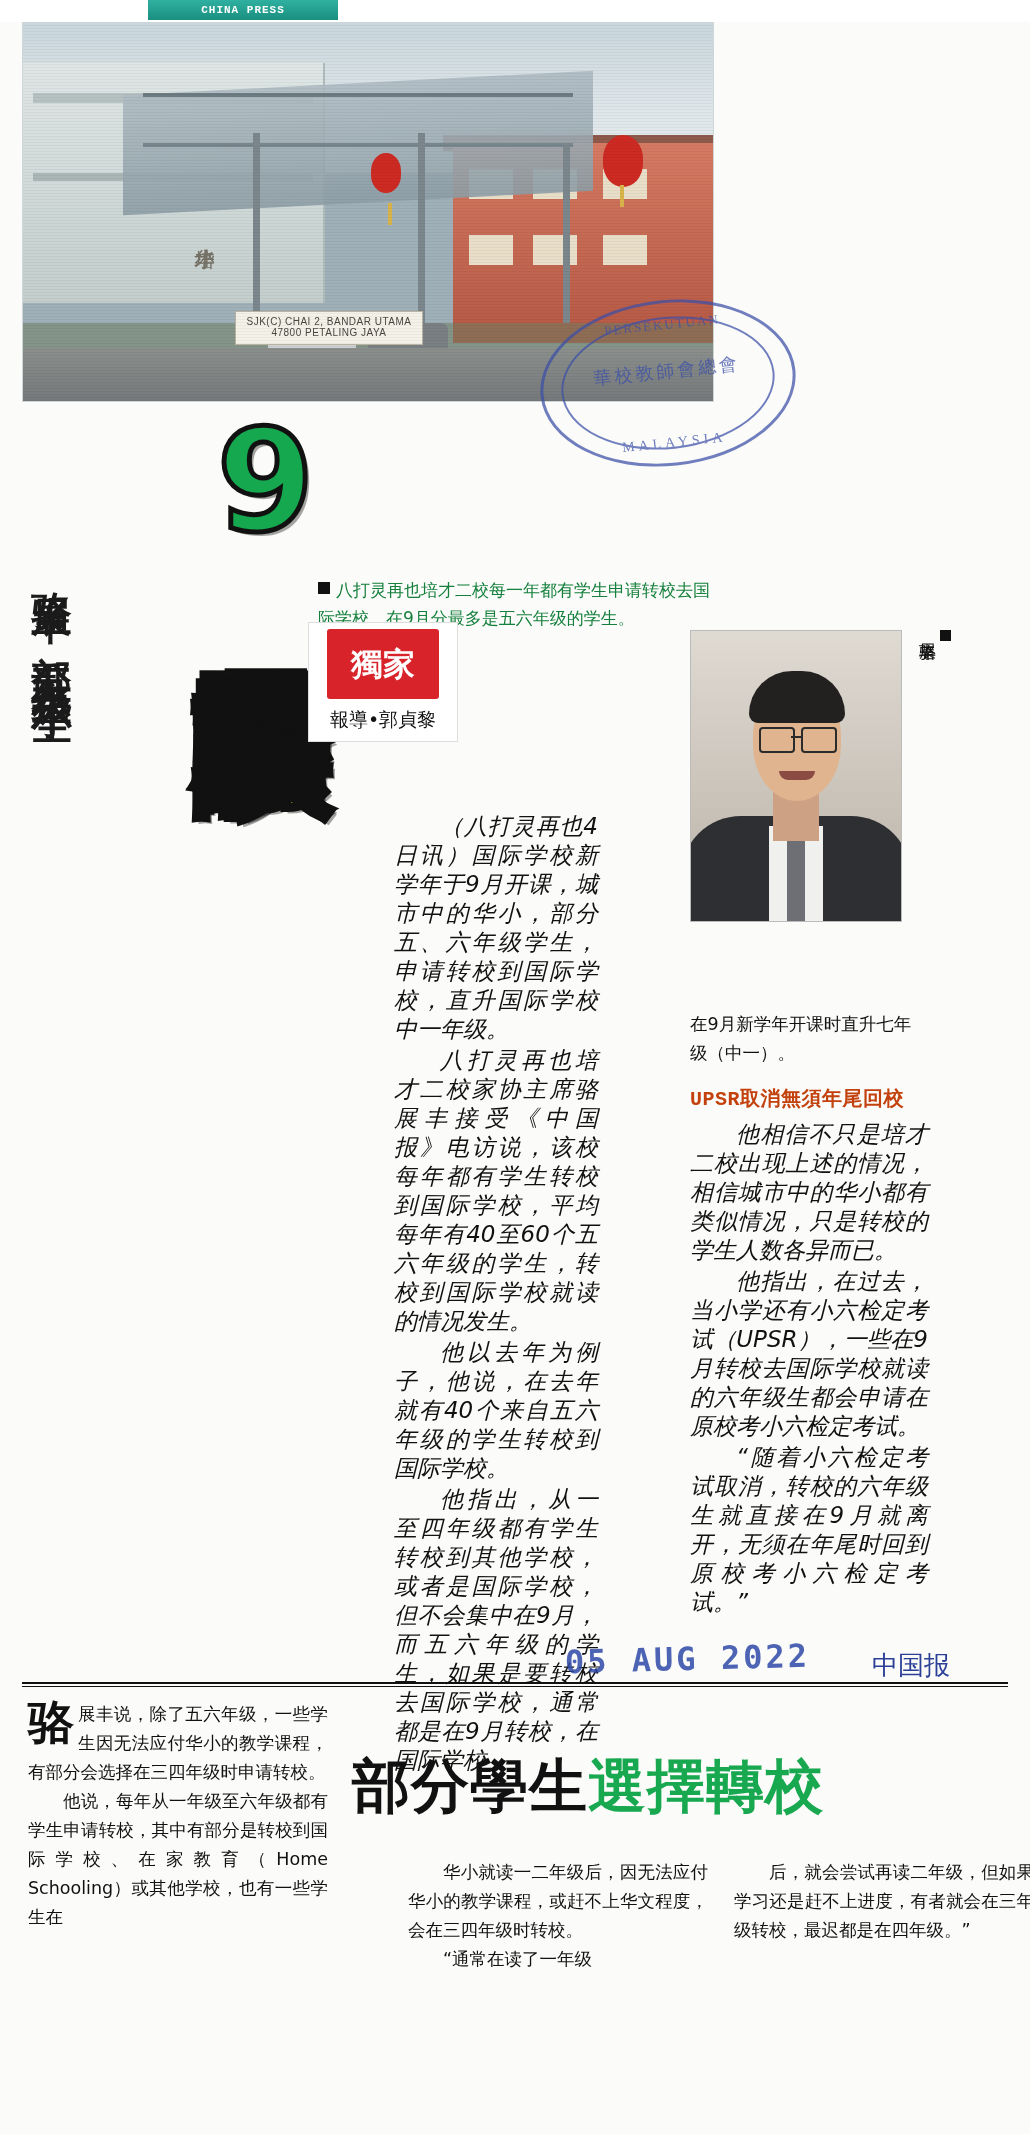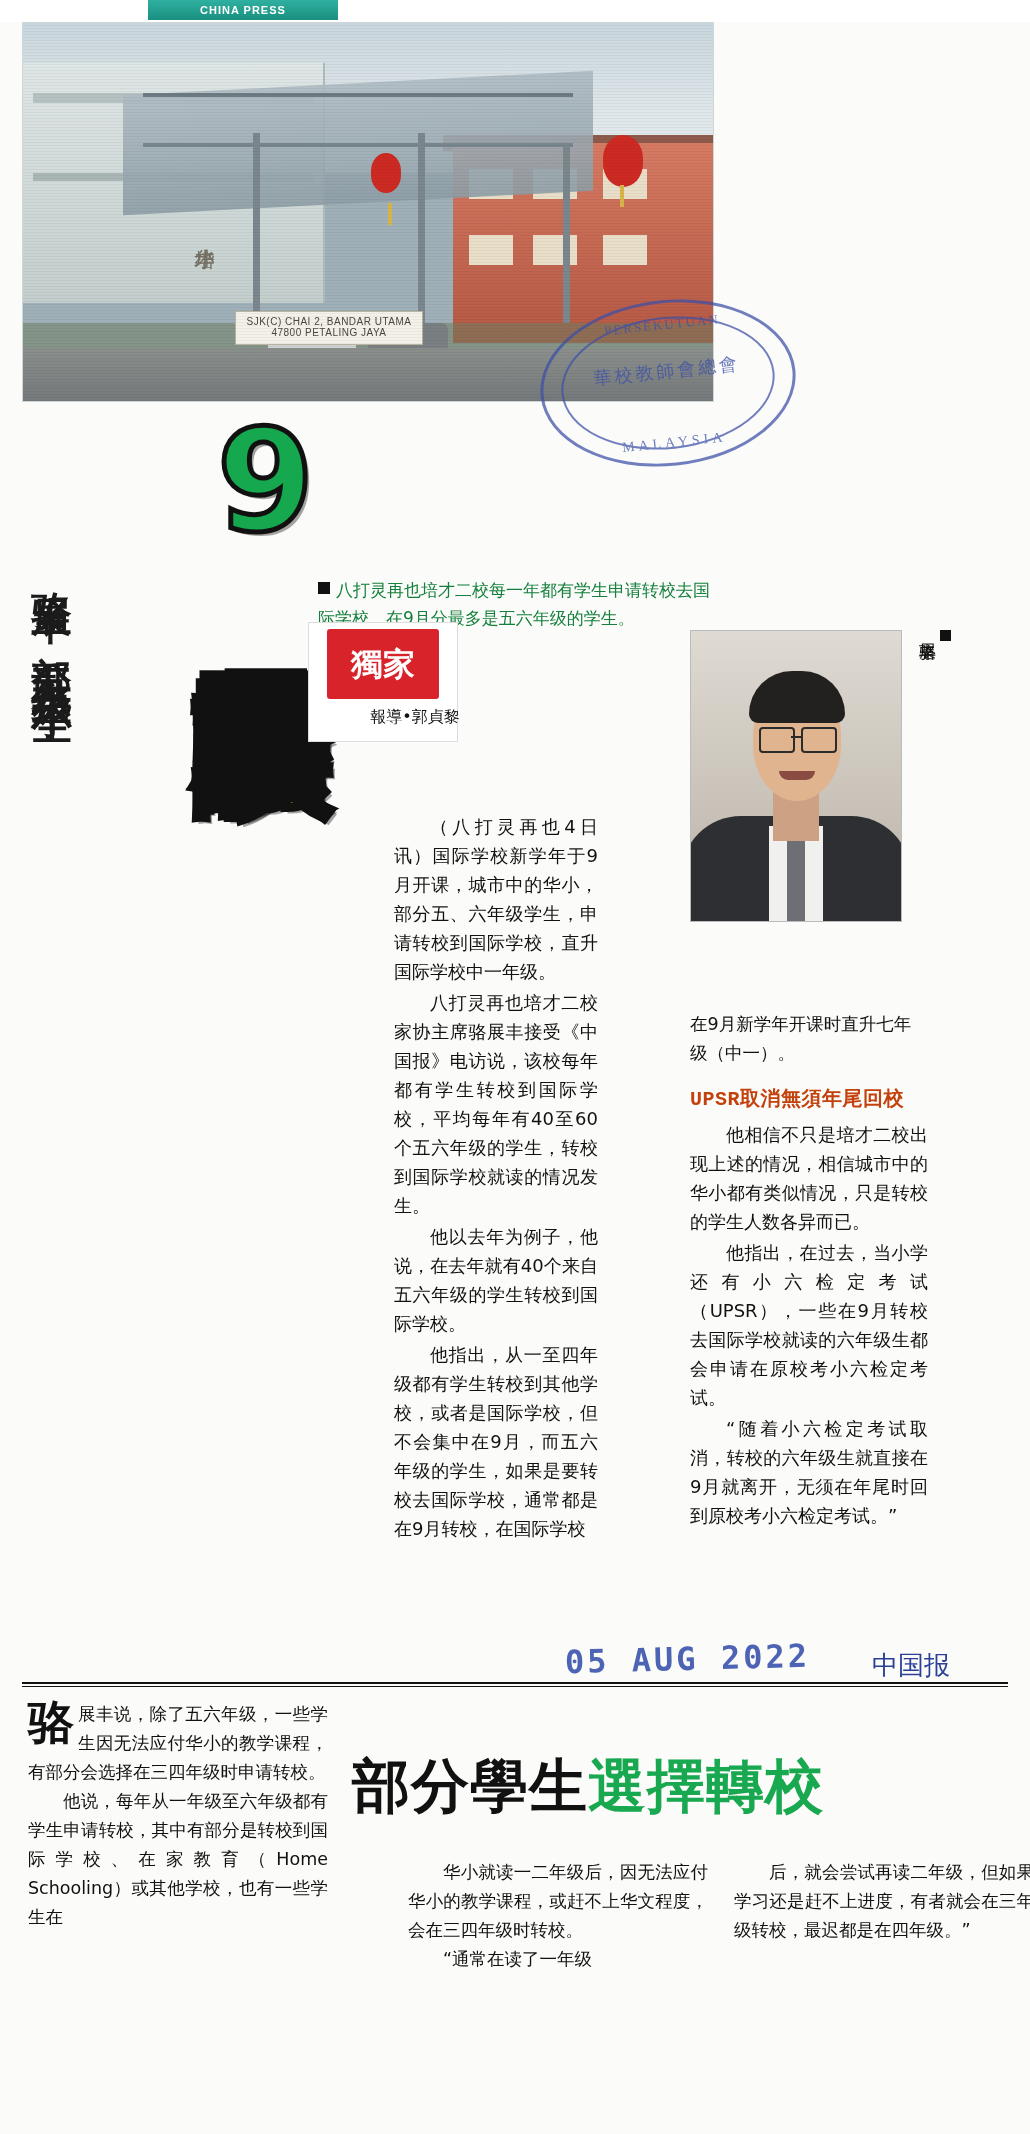--- a/index.html
+++ b/index.html
@@ -20,21 +20,21 @@
   
   .masthead{
     position:absolute;left:0;top:0;width:1030px;height:22px;
     background:#ffffff;
   }
   .masthead-logo{
     position:absolute;left:148px;top:0px;width:190px;height:20px;
     background:linear-gradient(180deg,#2fb0a0 0%,#1a8f80 100%);
     color:#fff;font-size:11px;font-weight:bold;letter-spacing:1px;
     text-align:center;line-height:20px;
-    font-family:Liberation Sans, sans-serif;
+    font-family:Liberation Mono, monospace;
   }
 
   
   .photo{
     position:absolute;left:22px;top:22px;width:690px;height:378px;
     overflow:hidden;
     background:#9fb0b8;
     border:1px solid #cfd6d8;
   }
   .sky{position:absolute;left:0;top:0;width:100%;height:150px;
@@ -141,21 +141,21 @@
   }
   .badge-red{
     position:absolute;left:18px;top:6px;width:112px;height:70px;
     background:#d8232a;color:#fff;font-size:32px;font-weight:bold;
     text-align:center;line-height:70px;
     font-family:"DejaVu Sans", sans-serif;
     border-radius:3px;
   }
   .badge-txt{
     position:absolute;left:0;top:84px;width:100%;text-align:center;
-    font-size:16px;color:#111;font-family:"DejaVu Sans", sans-serif;padding-left:32px;
+    font-size:19px;color:#111;font-family:"DejaVu Sans", sans-serif;
   }
 
   
   .portrait{
     position:absolute;left:690px;top:630px;width:210px;height:290px;
     overflow:hidden;background:#c9c3bb;border:1px solid #bbb;
   }
   .p-bg{position:absolute;inset:0;background:linear-gradient(180deg,#dfdad2 0%,#b9b2a8 100%);}
   .p-suit{position:absolute;left:-10px;top:185px;width:230px;height:120px;background:#2e2f33;border-radius:60px 60px 0 0;}
   .p-shirt{position:absolute;left:78px;top:195px;width:54px;height:95px;background:#f0f0ee;transform:rotate(0deg);}
@@ -173,24 +173,25 @@
     writing-mode:vertical-rl;text-orientation:upright;
     font-size:17px;line-height:24px;color:#111;
     font-family:"DejaVu Sans", sans-serif;
   }
   .portrait-label .sqs{display:block;width:11px;height:11px;background:#111;margin:0 auto 6px auto;}
 
   
   .col{
     position:absolute;
     font-family:"DejaVu Sans", sans-serif;
-    font-size:18px;
+    font-size:23px;
     line-height:29px;
     color:#111;
     text-align:justify;
+    font-style:italic;
   }
   .col p{margin:0 0 2px 0;text-indent:2em;}
 
   .col-c1{left:394px;top:812px;width:204px;}
 
   .portrait-cap{
     position:absolute;left:690px;top:1010px;width:238px;
     font-size:17.5px;line-height:29px;color:#111;
     font-family:"DejaVu Sans", sans-serif;
   }

